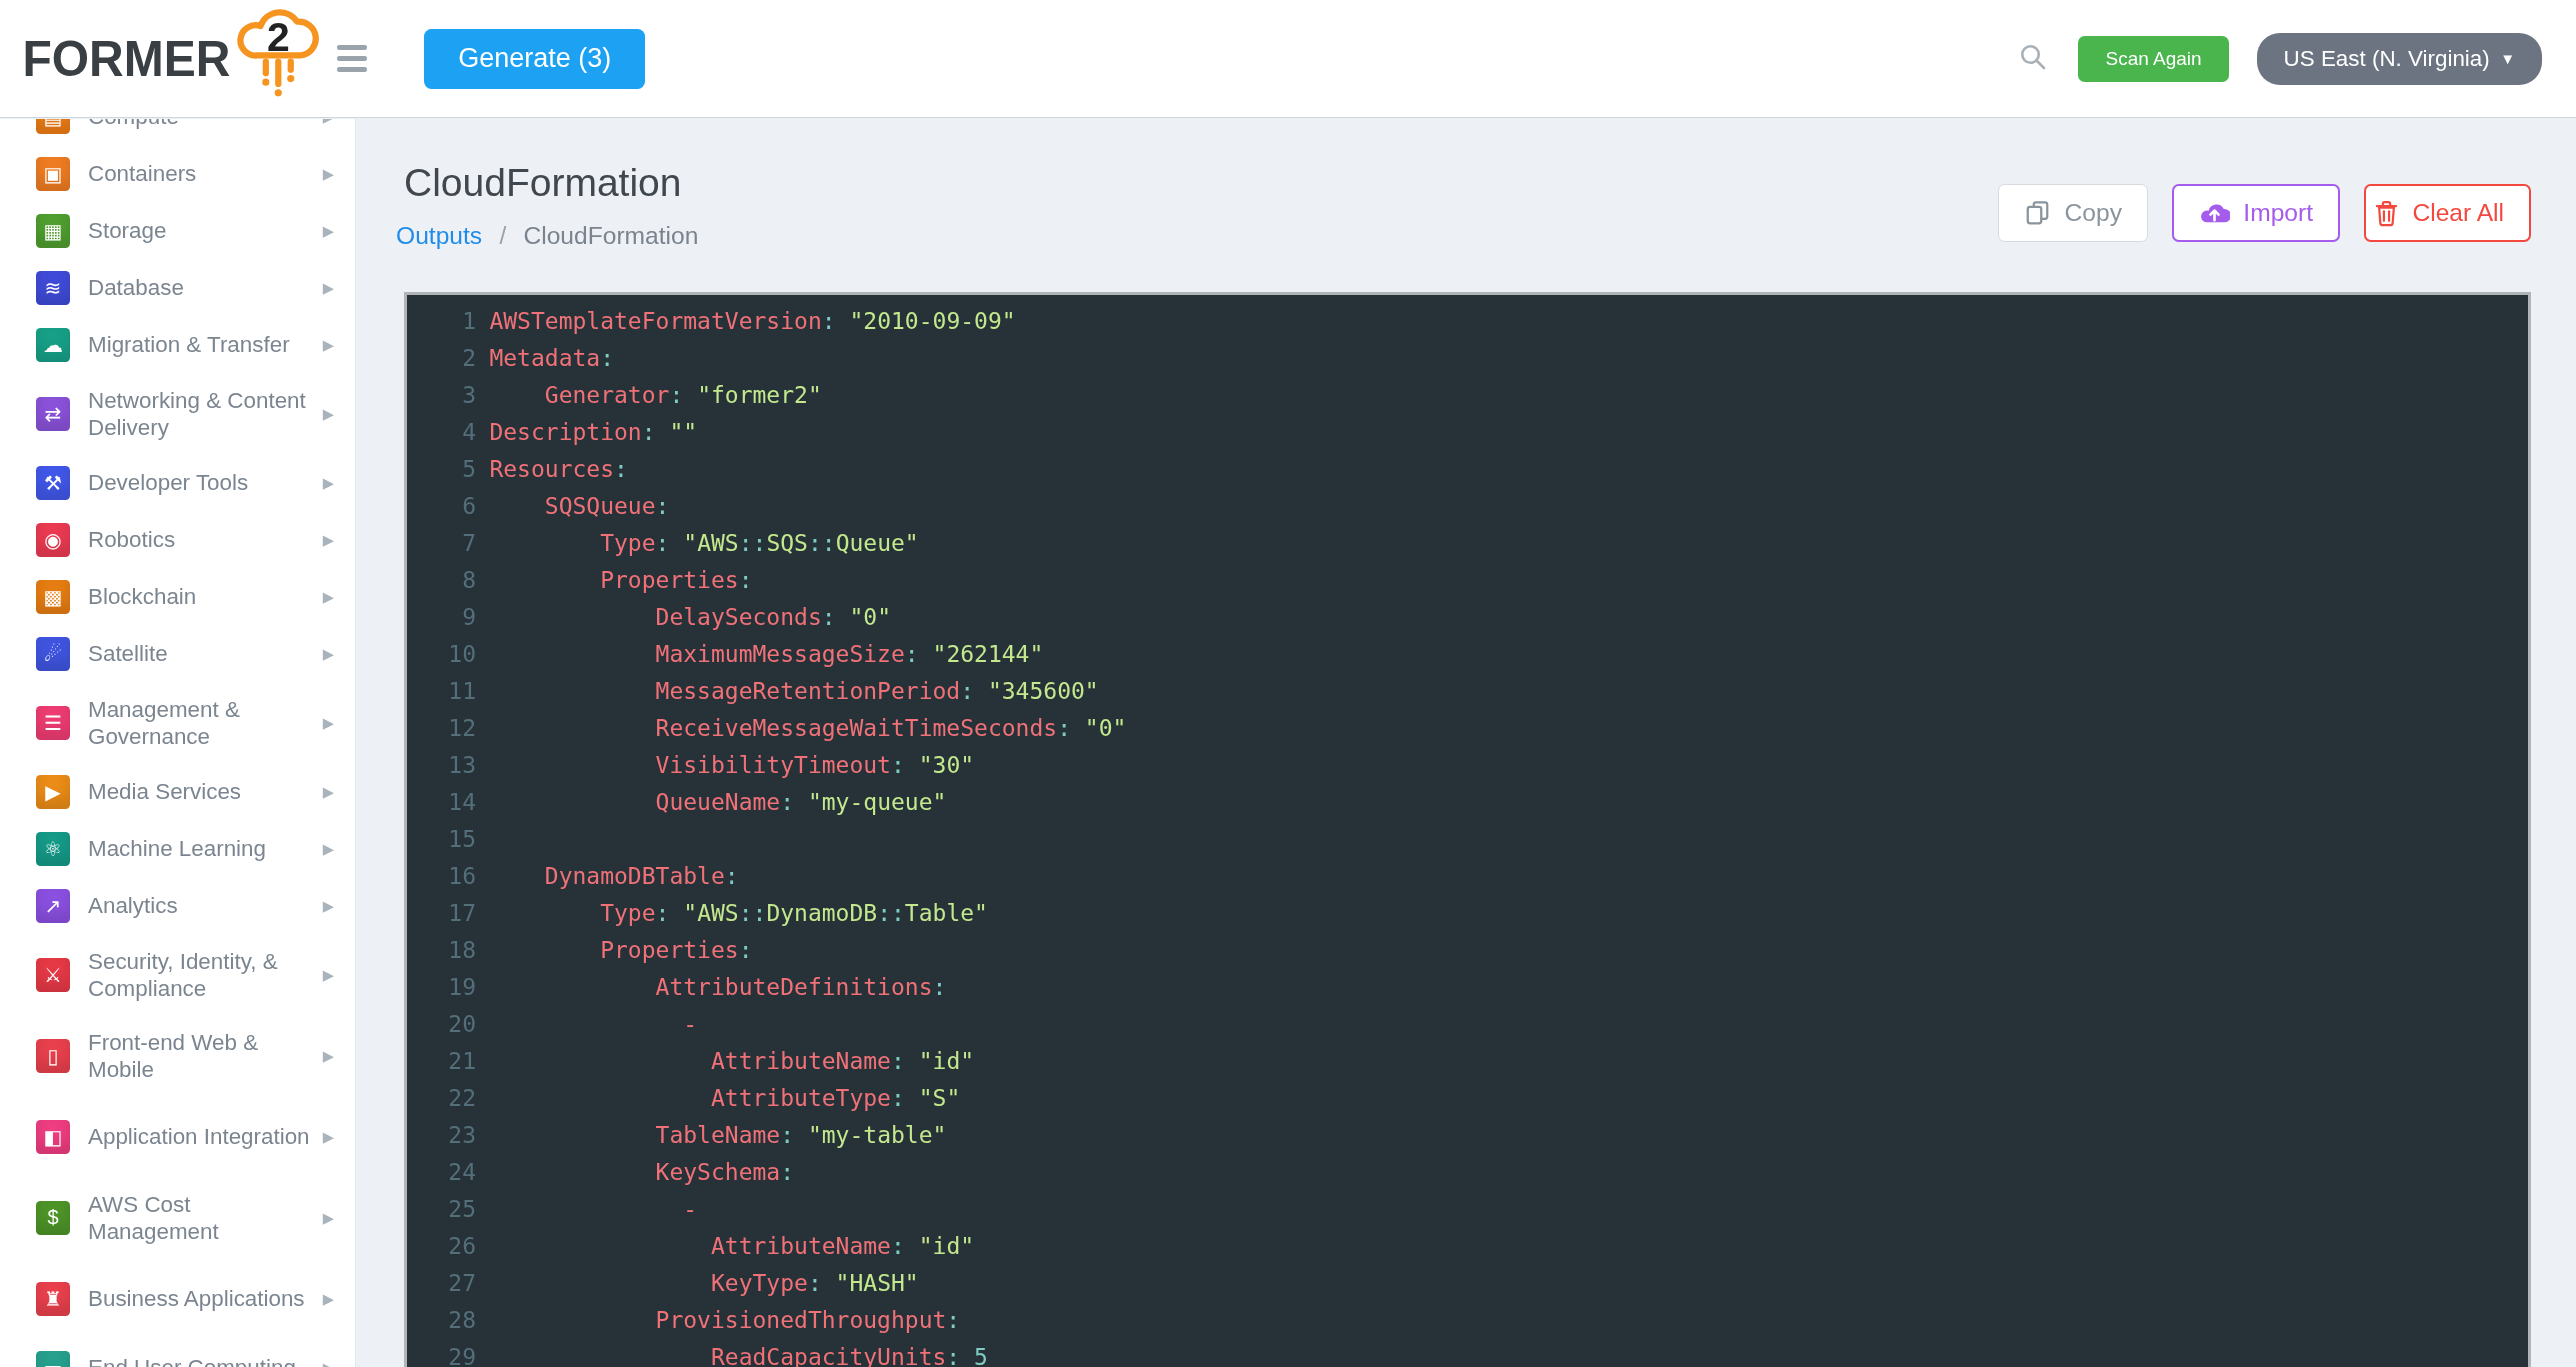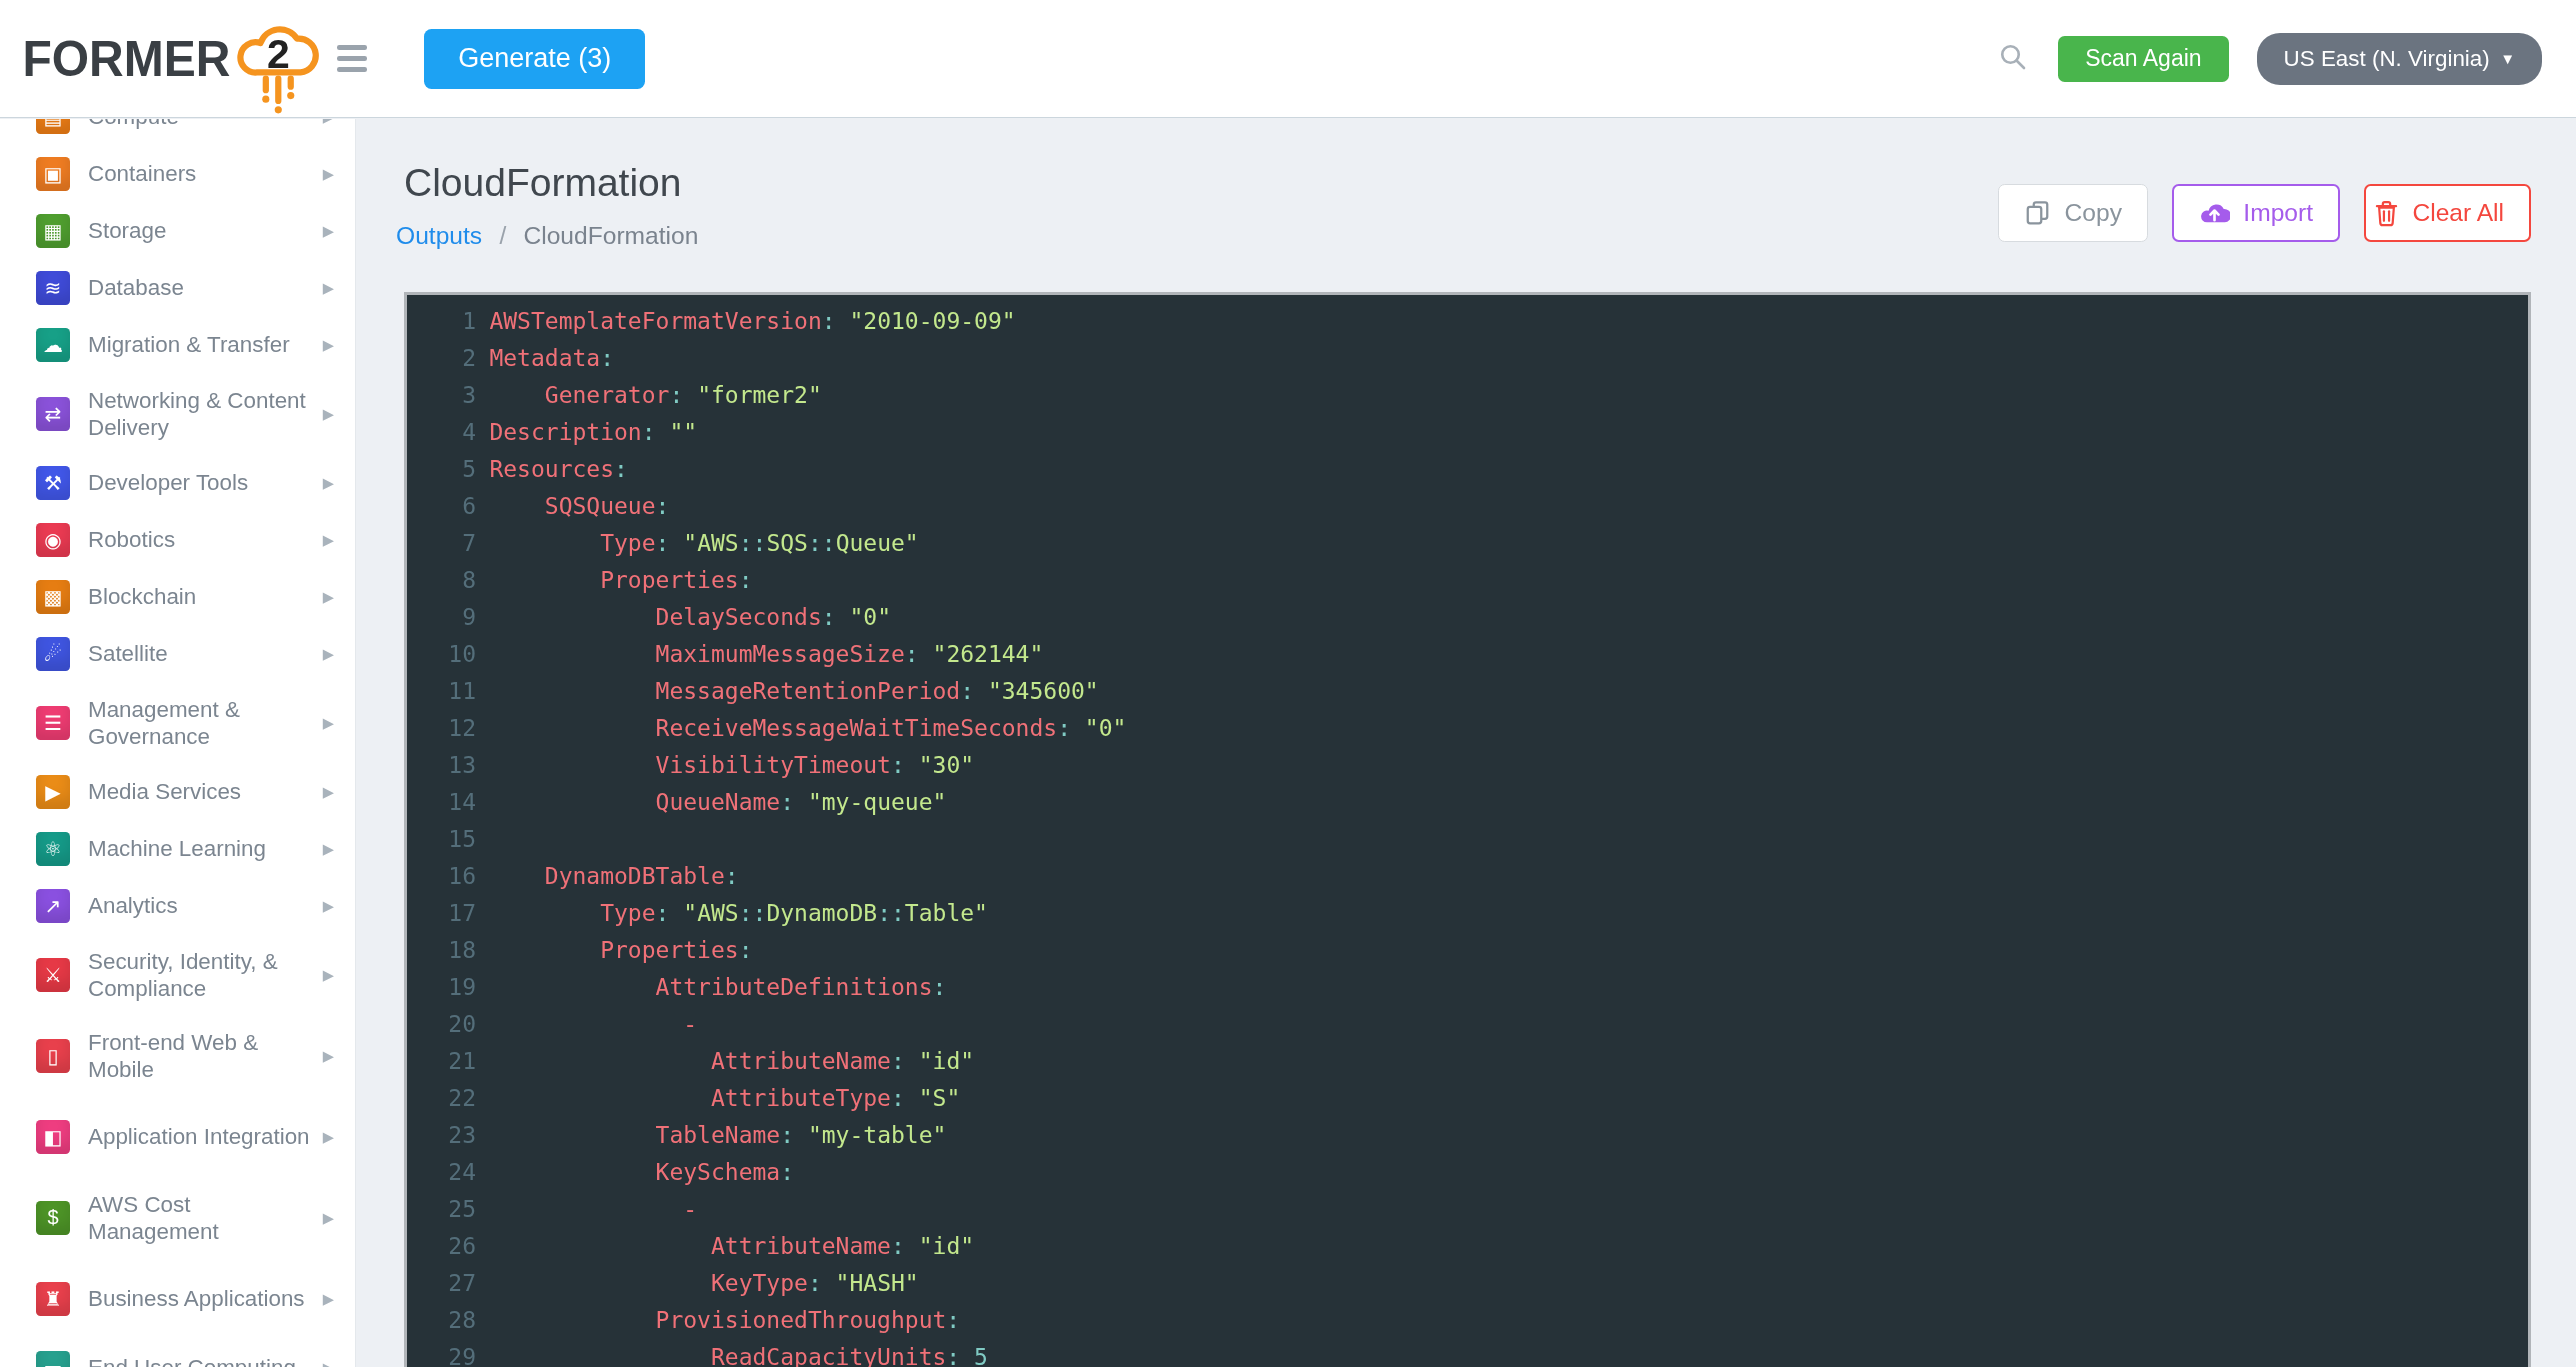--- a/index.html
+++ b/index.html
@@ -3,31 +3,31 @@
 <meta charset="utf-8">
 <style>
   * { margin:0; padding:0; box-sizing:border-box; }
   html,body { width:2576px; height:1367px; overflow:hidden; background:#edf0f4;
               font-family:"Liberation Sans", sans-serif; }
   #app { position:relative; width:2576px; height:1367px; }
 
   
   .header { position:absolute; top:0; left:0; width:100%; height:118px; background:#ffffff;
             border-bottom:1.5px solid #ccd6dd; display:flex; align-items:center; z-index:20; }
-  .logo { display:flex; align-items:center; margin-left:22.4px; height:89px; }
+  .logo { display:flex; align-items:flex-end; margin-left:22.4px; height:89px; }
   .logo-text { font-size:48px; font-weight:700; color:#3a3f44; letter-spacing:0px;
                line-height:89px; transform:scaleY(1.05); }
   .logo-cloud { position:relative; width:89px; height:112px; margin-left:1.5px; margin-top:10.4px; }
   .hamburger { display:flex; flex-direction:column; gap:6.7px; margin-left:16.4px; cursor:pointer; }
   .hamburger span { display:block; width:30px; height:4.5px; background:#9aa3ac; border-radius:2.2px; }
   .btn-generate { margin-left:57px; height:60px; padding:0 34px; border:none; border-radius:7.5px;
                   background:#1da2f3; color:#fff; font-size:27px; font-family:inherit; cursor:pointer; }
   .header-right { margin-left:auto; display:flex; align-items:center; margin-right:34px; gap:28px; }
   .btn-scan { height:46px; padding:0 27px; border:none; border-radius:6.7px; background:#49b54c;
-              color:#fff; font-size:23px; font-family:inherit; cursor:pointer; }
+              color:#fff; font-size:19px; font-family:inherit; cursor:pointer; }
   .btn-region { height:52px; padding:0 27px; border:none; border-radius:23px; background:#6b7480;
                 color:#fff; font-size:22.4px; font-family:inherit; cursor:pointer;
                 display:flex; align-items:center; gap:10.4px; }
   .btn-region .caret { font-size:15px; }
 
   
   .sidebar { position:absolute; top:119px; left:0; width:356px; bottom:0; background:#fff;
              border-right:1.5px solid #e4e8ec; overflow:hidden; z-index:5; }
   .sidebar-list { margin-top:-31px; }
   .side-item { display:flex; align-items:center; padding:0 21px 0 36px; cursor:pointer; }

